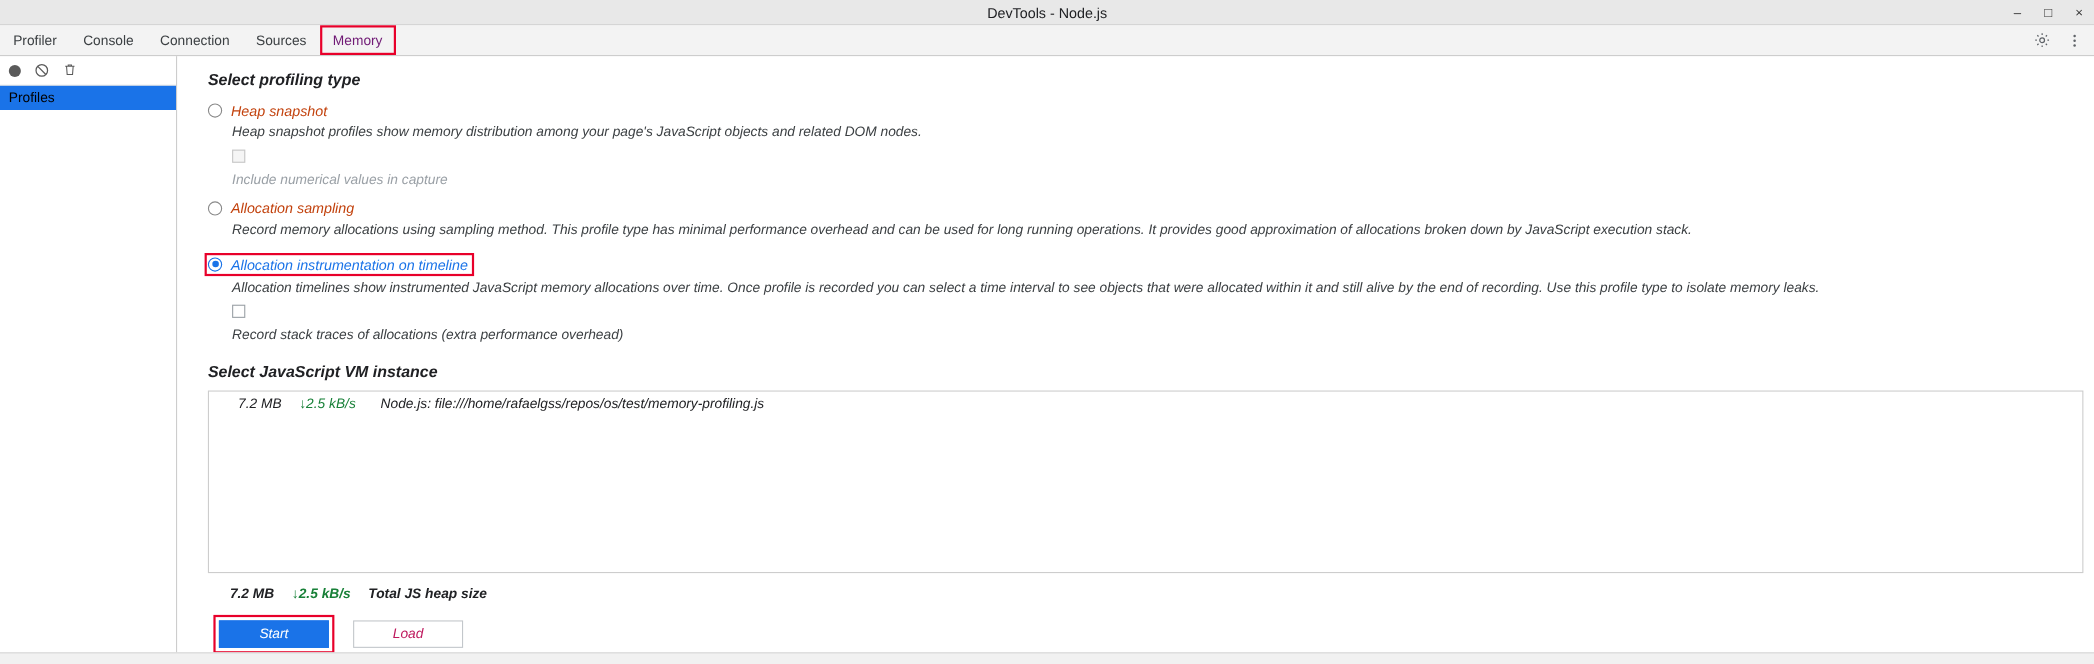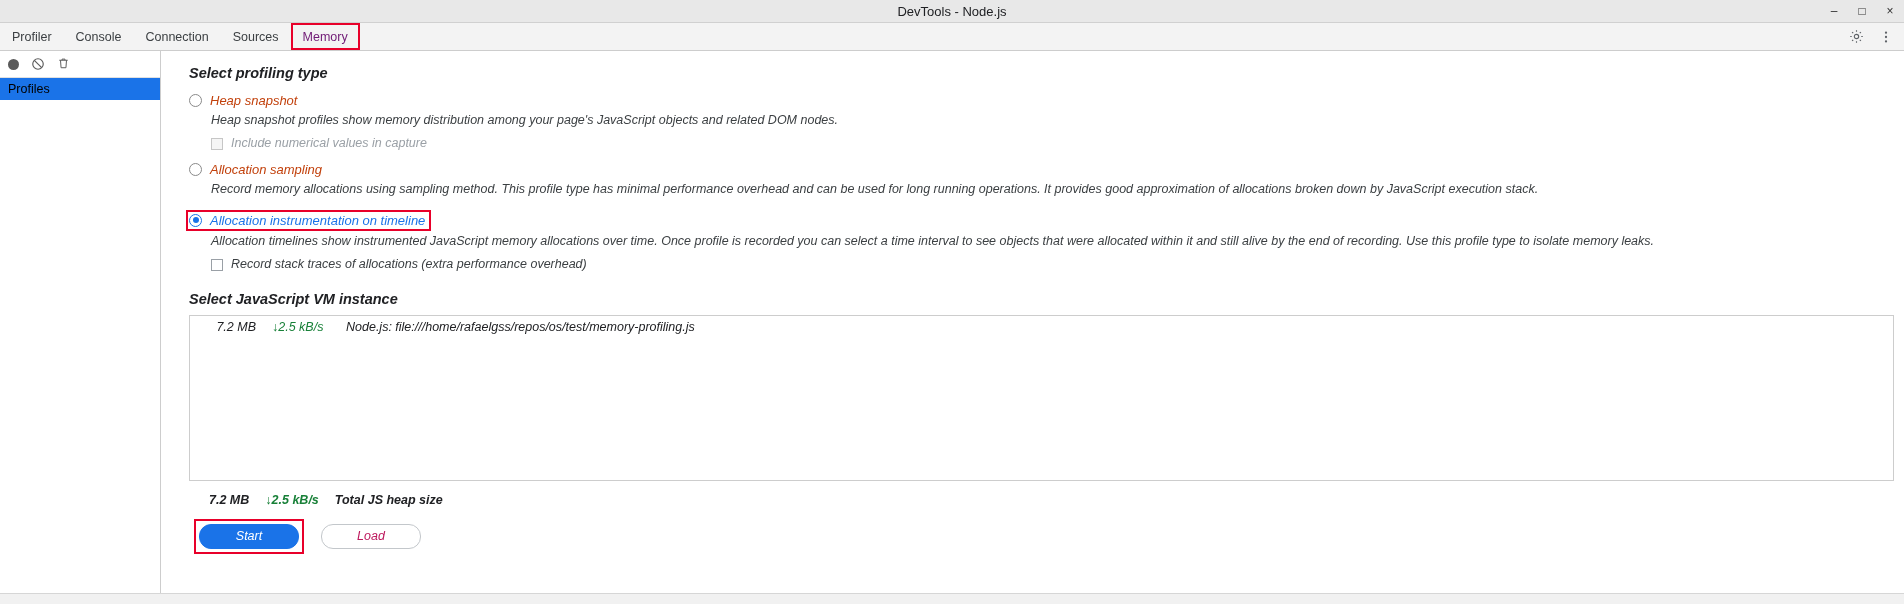--- a/index.html
+++ b/index.html
@@ -208,23 +208,24 @@
     color: #1a73e8;
   }
   .opt-desc {
     font-size: 12.5px;
     color: #3c4043;
     margin: 4px 0 0 22px;
     line-height: 1.35;
   }
   .sub-check {
     display: flex;
-    align-items: flex-end;
+    align-items: flex-start;
     gap: 8px;
     margin: 7px 0 0 22px;
+    flex-direction: column;
   }
   .checkbox {
     width: 12px;
     height: 12px;
     border: 1px solid #9aa0a6;
     background: #fff;
     box-sizing: border-box;
     flex: 0 0 auto;
   }
   .checkbox.disabled {
@@ -295,21 +296,21 @@
   .buttons {
     display: flex;
     align-items: center;
     gap: 14px;
     margin: 13px 0 0 6px;
     position: relative;
   }
   .btn {
     height: 25px;
     min-width: 100px;
-    border-radius: 12px;
+    border-radius: 0;
     font-size: 12.5px;
     display: inline-flex;
     align-items: center;
     justify-content: center;
     box-sizing: border-box;
     cursor: default;
   }
   .btn.primary {
     background: #1a73e8;
     border: 1px solid #1a73e8;

